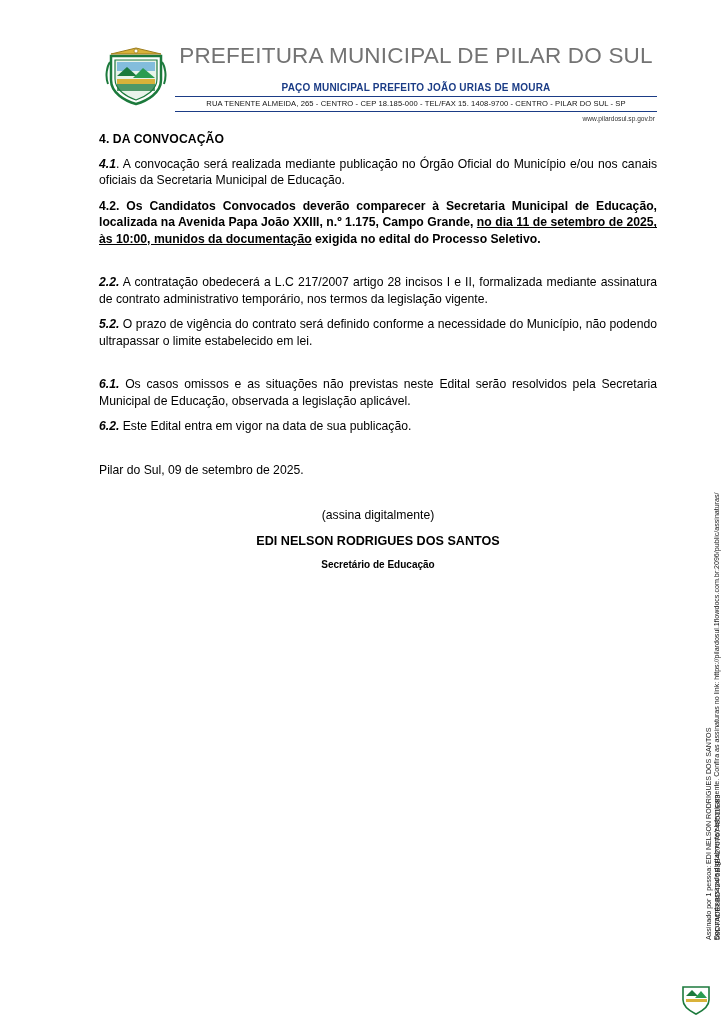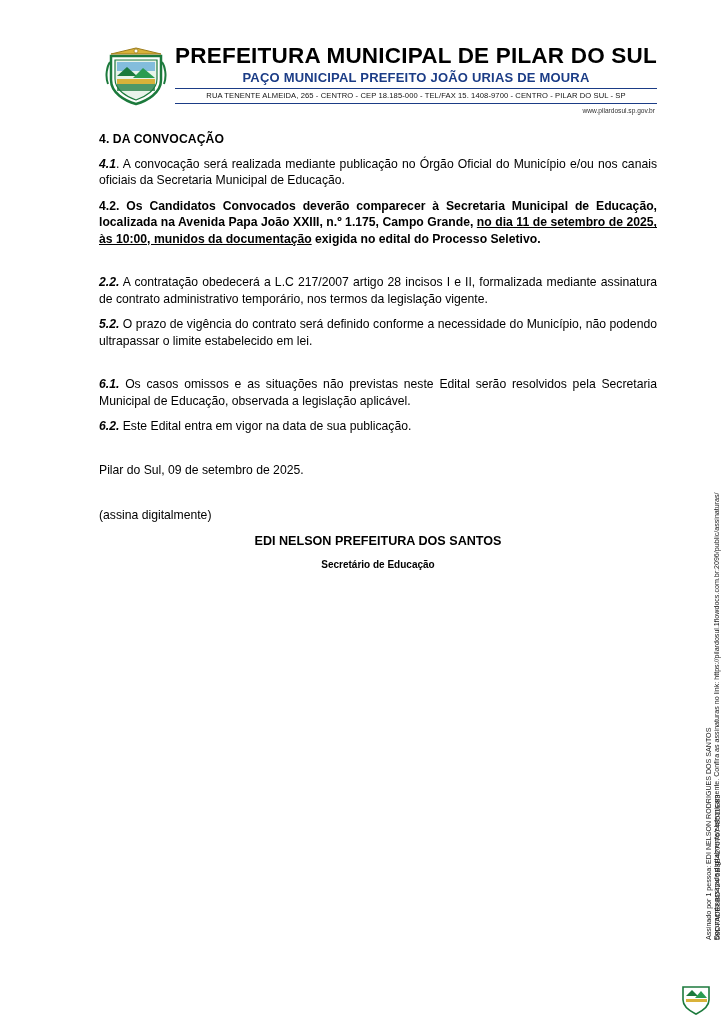--- a/index.html
+++ b/index.html
@@ -34,32 +34,32 @@
     margin-top: 2px;
   }
   .crest svg { display: block; }
   .head-text {
     flex: 1 1 auto;
     padding-left: 8px;
     text-align: center;
   }
   .head-title {
     font-size: 22.5px;
-    font-weight: bold;
+    font-weight: normal;
     letter-spacing: .2px;
-    color: #000000;
+    color: #737373;
     line-height: 1.05;
     white-space: nowrap;
   }
   .head-sub {
-    font-size: 13px;
+    font-size: 10px;
     font-weight: bold;
     color: #1b3c86;
     letter-spacing: .2px;
-    margin-top: 2px;
+    margin-top: 14px;
     white-space: nowrap;
   }
   .head-rule {
     height: 1px;
     background: #1b3c86;
     margin: 3px 0 2px 0;
   }
   .head-addr {
     font-size: 7.6px;
     color: #111111;
@@ -95,20 +95,21 @@
   }
   .p b { font-weight: bold; font-style: italic; }
   .u { text-decoration: underline; }
   .gap-lg { height: 18px; }
   .right { text-align: left; }
   .bold { font-weight: bold; }
 
   .sign-block { margin-top: 30px; }
   .sign-line {
     font-size: 12.2px;
+    text-align: center;
     margin-bottom: 12px;
   }
   .sign-name {
     font-size: 12.6px;
     font-weight: bold;
     text-align: center;
     margin-bottom: 11px;
   }
   .sign-role {
     font-size: 10px;
@@ -219,21 +220,21 @@
   <p class="p">
     <b>6.2.</b><span> Este Edital entra em vigor na data de sua publicação.</span>
   </p>
 
   <div class="gap-lg"></div>
 
   <p class="p right">Pilar do Sul, 09 de setembro de 2025.</p>
 
   <div class="sign-block">
     <div class="sign-line">(assina digitalmente)</div>
-    <div class="sign-name">EDI NELSON PREFEITURA DOS SANTOS</div>
+    <div class="sign-name">EDI NELSON RODRIGUES DOS SANTOS</div>
     <div class="sign-role">Secretário de Educação</div>
   </div>
 </div>
 
 <div class="vstrip">
   <div class="vline hash">58D7ADE8BD424 5B3B427076748511E83</div>
   <div class="vline l1">Assinado por 1 pessoa: EDI NELSON RODRIGUES DOS SANTOS</div>
   <div class="vline l2">Documento assinado digitalmente/eletronicamente. Confira as assinaturas no link: https://pilardosul.1flowdocs.com.br:2096/public/assinaturas/</div>
 
   <div class="vstamp">

